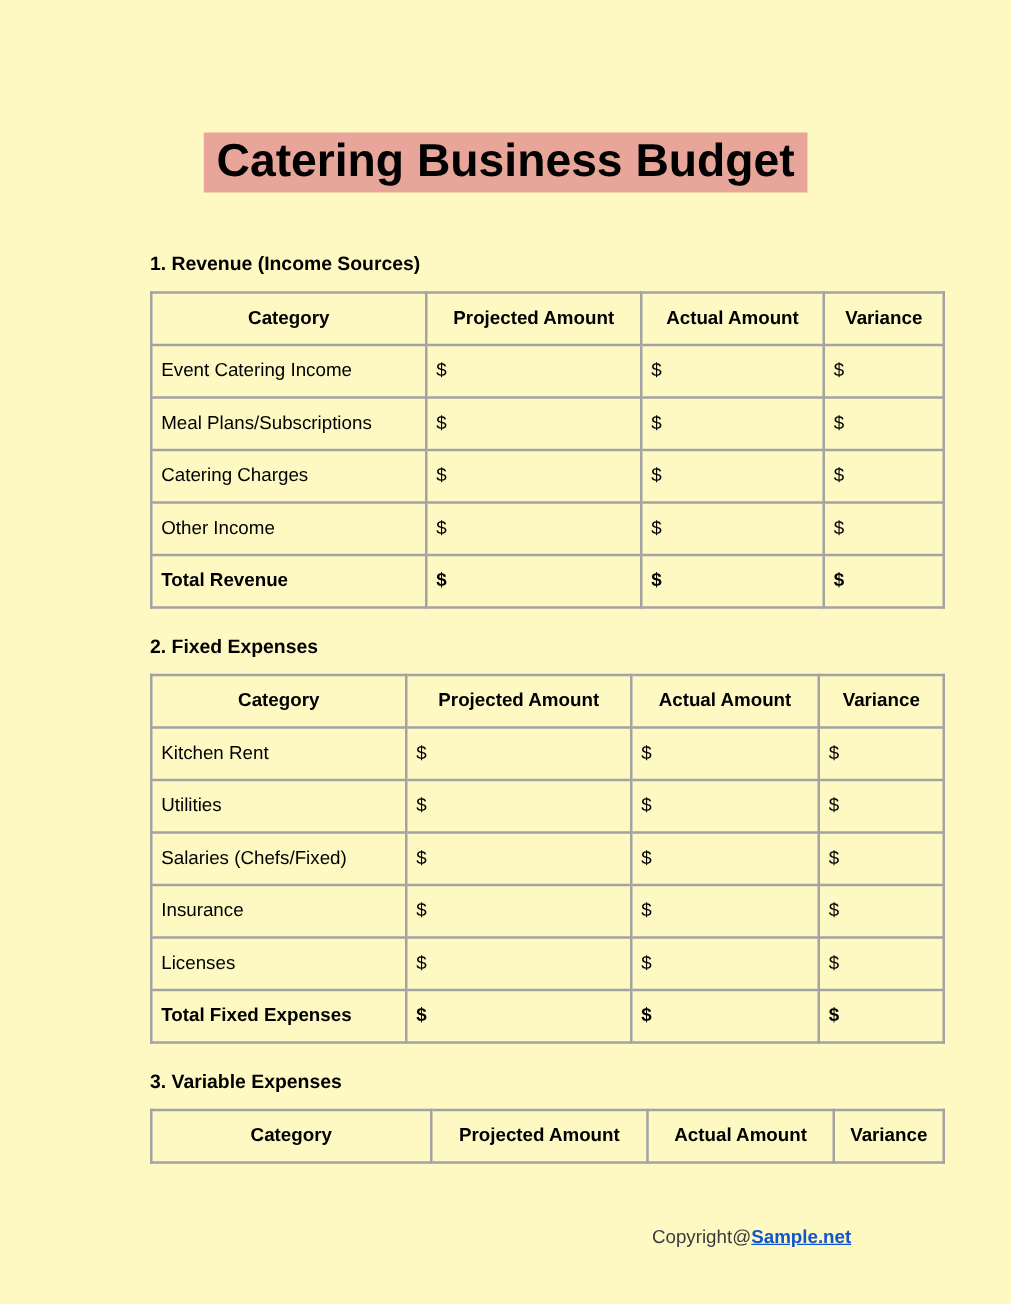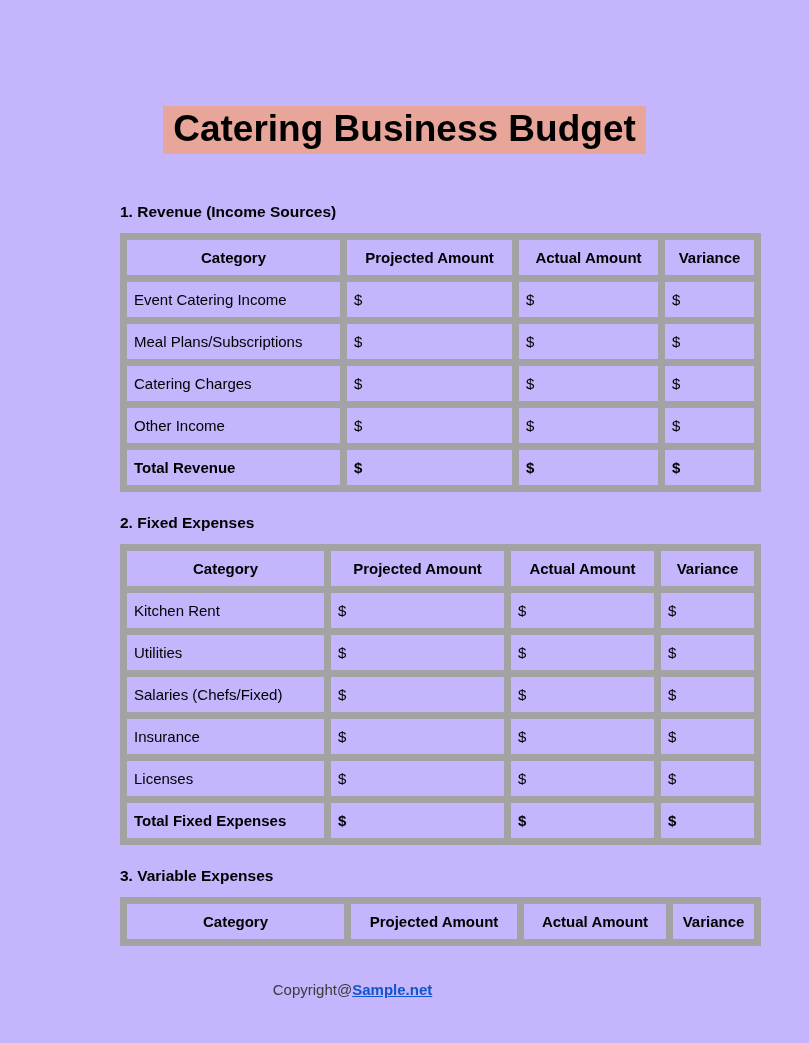--- a/index.html
+++ b/index.html
@@ -2,21 +2,21 @@
 <html style="--title-highlight: #e8a69a; --link: #1155cc;"><head>
   <meta charset="utf-8">
   <style>
     * { margin: 0; padding: 0; box-sizing: border-box; }
     html, body { background: #ffffff; }
     .page {
       position: relative;
       width: 809px;
       height: 1043px;
       margin: 0 auto;
-      background: #c4b5fd;
+      background: #fef9c3;
       color: #000000;
       font-family: "Liberation Sans", sans-serif;
       overflow: hidden;
     }
     .title-wrap {
       text-align: center;
       padding-top: 106px;
     }
     .doc-title {
       display: inline-block;
@@ -39,40 +39,40 @@
       margin-top: 22px;
       margin-bottom: 12px;
     }
     .first-heading { margin-top: 49px; }
     table.budget-table {
       border-collapse: collapse;
       table-layout: fixed;
       width: 634px;
     }
     .budget-table th, .budget-table td {
-      border: 7px solid #a3a3a3;
+      border: 2px solid #a3a3a3;
       font-size: 15px;
       height: 42px;
       vertical-align: middle;
       padding: 0 7px;
       overflow: hidden;
       white-space: nowrap;
     }
     .budget-table th {
       font-weight: bold;
       text-align: center;
     }
     .budget-table td { text-align: left; font-weight: normal; }
     tr.total td { font-weight: bold; }
     .footer {
       position: absolute;
       top: 981px;
-      left: 12px;
+      left: 0;
       width: 681px;
-      text-align: center;
+      text-align: right;
       font-size: 15px;
       color: #3b3b3b;
       white-space: nowrap;
     }
     .footer a {
       color: var(--link, #1155cc);
       font-weight: bold;
       text-decoration: underline;
       cursor: pointer;
     }

